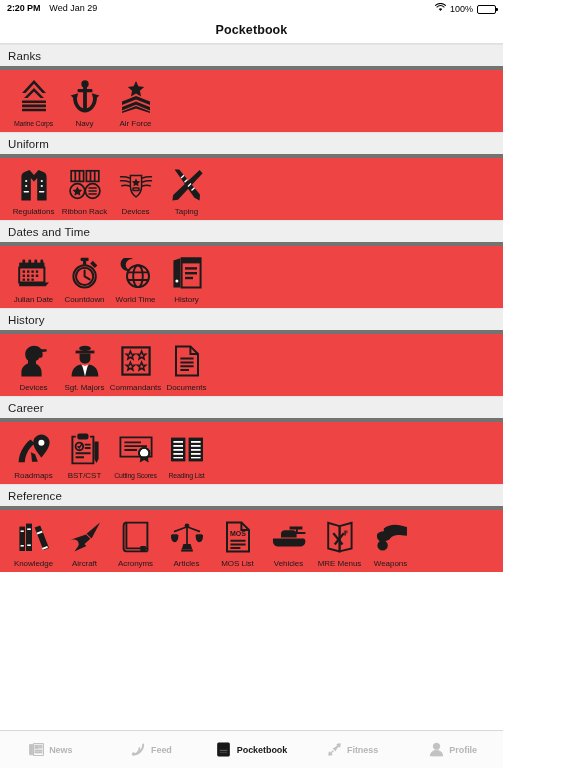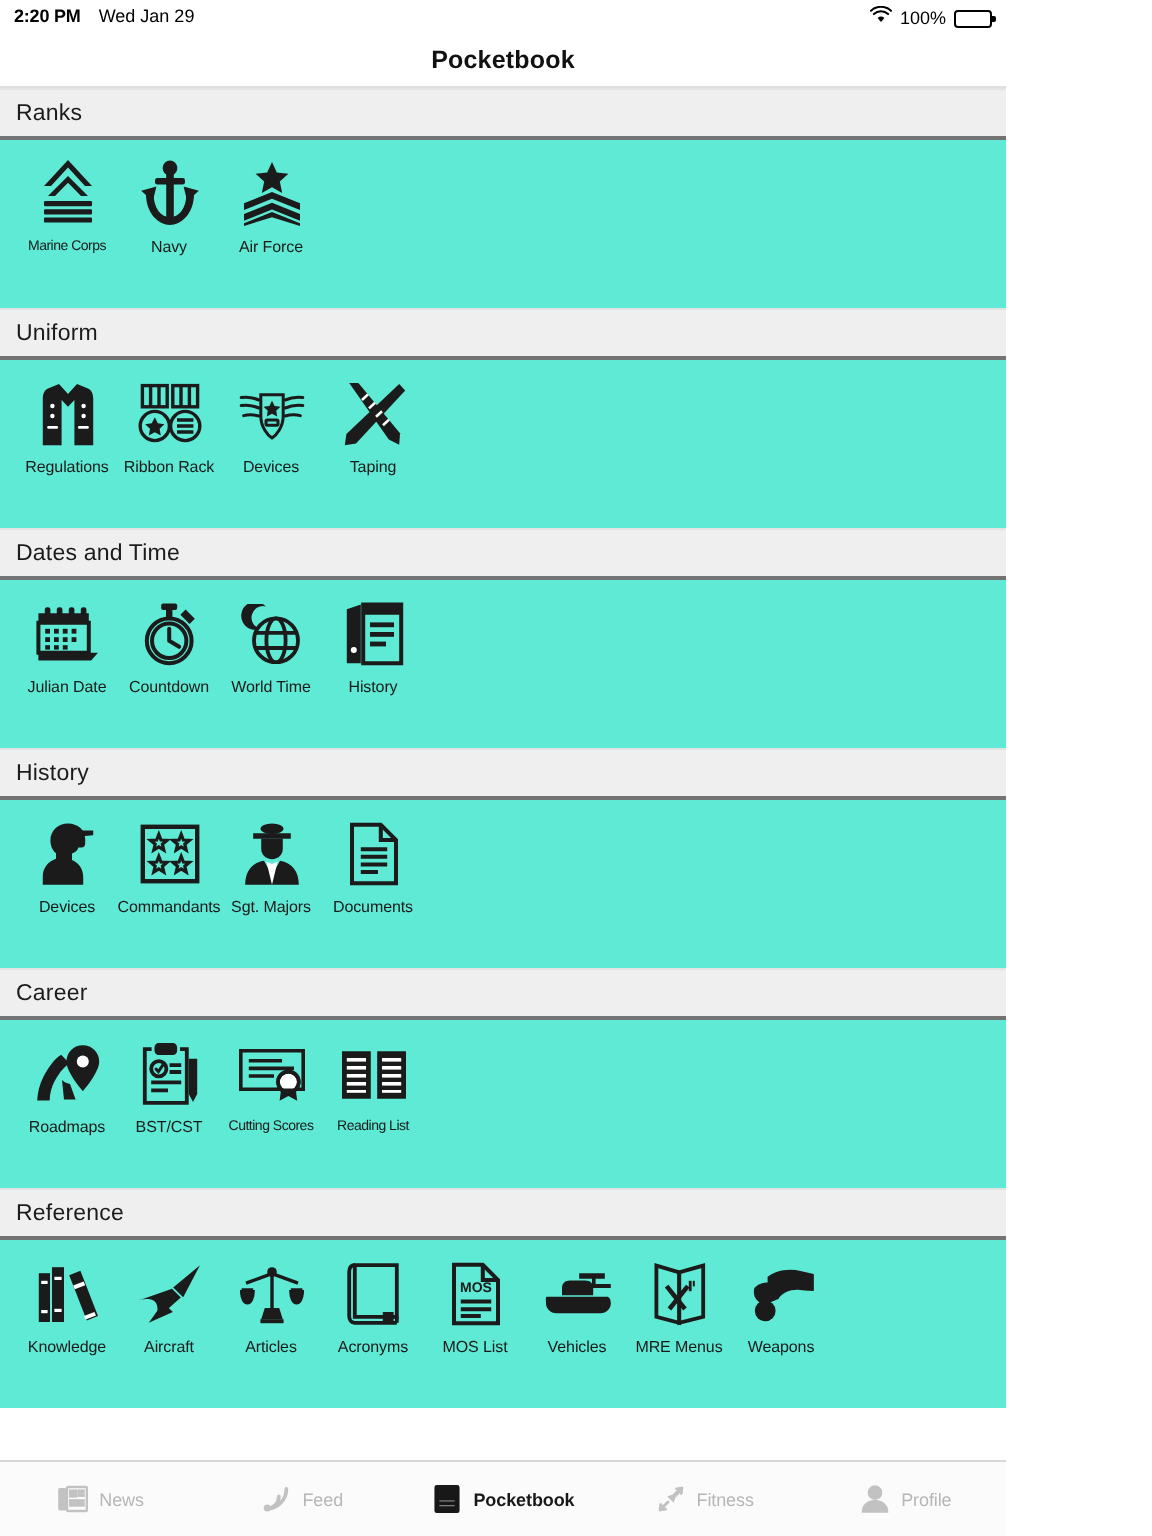--- a/index.html
+++ b/index.html
@@ -75,33 +75,33 @@
     overflow: hidden;
     background: #ffffff;
   }
   .section-header {
     height: 26px;
     background: #efefef;
     display: flex;
     align-items: center;
     padding: 0 8px;
     border-top: 1px solid #e3e3e3;
-    border-bottom: 2px solid #737373;
+    border-bottom: 4px solid #737373;
   }
   .section-title {
     font-size: 11.5px;
     font-weight: 400;
     color: #1c1c1c;
     letter-spacing: 0.1px;
   }
   .section-grid {
     display: flex;
     flex-wrap: wrap;
-    padding: 10px 0 25px 8px;
-    background: #5eead4;
+    padding: 10px 0 3px 8px;
+    background: #ef4444;
     align-items: center;
   }
   .grid-item {
     width: 51px;
     display: flex;
     flex-direction: column;
     align-items: center;
     justify-content: flex-start;
     cursor: pointer;
   }
@@ -142,21 +142,21 @@
     cursor: pointer;
   }
   .tab-icon {
     width: 16px; height: 16px;
     display: flex; align-items: center; justify-content: center;
   }
   .tab-icon svg { display: block; }
   .tab-label {
     font-size: 9px;
     letter-spacing: -0.05px;
-    font-weight: 400;
+    font-weight: 700;
   }
   .tab.inactive .tab-label { color: #b6b6b6; }
   .tab.inactive .tab-icon svg { fill: #c2c2c2; stroke: #c2c2c2; }
   .tab.active .tab-label { color: #181818; font-weight: 700; }
   .tab.active .tab-icon svg { fill: #181818; stroke: #181818; }
 </style>
 </head>
 <body>
 
 <div id="app">
@@ -391,45 +391,45 @@
               <g fill="#1b1b1b">
     <path d="M22.6 8.6 C22.6 4 18.8 0.8 14 0.8 C9 0.8 5.2 4.4 5.2 9.2 C5.2 12 6.4 14.2 8 15.6 L8 18.4 C4 19.8 1.4 23 1.4 27.4 L1.4 31.4 L21.6 31.4 L21.6 27.4 C21.6 23.4 19.4 20.4 16 19 L16 15.8 C17.6 15.4 18.8 14.2 19.2 12.8 L20.8 12.8 C22 12.8 22.6 11.8 22.6 10.6 Z"></path>
     <path d="M19.6 4.2 L26.6 4.2 L26.6 6.6 L19.6 7.2 Z"></path>
               </g>
             </svg>
           </div>
           <div class="gi-label">Devices</div>
         </div>
         <div class="grid-item">
           <div class="gi-icon">
+            <svg width="30" height="32" viewBox="0 0 30 32">
+              <g fill="#1b1b1b">
+    <ellipse cx="15" cy="3.4" rx="5.8" ry="2.6"></ellipse>
+    <path d="M5.6 5.6 L24.4 5.6 L24.4 8.4 L5.6 8.4 Z"></path>
+    <path d="M9.6 8.4 L20.4 8.4 L20.4 13.4 C20.4 16.4 18 18.6 15 18.6 C12 18.6 9.6 16.4 9.6 13.4 Z"></path>
+    <path d="M11 19.4 L15 26.6 L19 19.4 C25 20.4 28.4 24.6 28.4 31.4 L1.6 31.4 C1.6 24.6 5 20.4 11 19.4 Z"></path>
+    <path d="M15 21 L17.8 19.8 L15 31.4 L12.2 19.8 Z" fill="#fff"></path>
+              </g>
+            </svg>
+          </div>
+          <div class="gi-label">Sgt. Majors</div>
+        </div>
+        <div class="grid-item">
+          <div class="gi-icon">
             <svg width="30" height="30" viewBox="0 0 30 30">
               <rect x="1.4" y="1.4" width="27.2" height="27.2" fill="none" stroke="#1b1b1b" stroke-width="2.2"></rect>
     <g fill="none" stroke="#1b1b1b" stroke-width="1.6">
     <path d="M9.4 5.2 L10.5 8 L13.5 8.2 L11.2 10.1 L11.9 13 L9.4 11.4 L6.9 13 L7.6 10.1 L5.3 8.2 L8.3 8 Z"></path>
     <path d="M20.6 5.2 L21.7 8 L24.7 8.2 L22.4 10.1 L23.1 13 L20.6 11.4 L18.1 13 L18.8 10.1 L16.5 8.2 L19.5 8 Z"></path>
     <path d="M9.4 16.2 L10.5 19 L13.5 19.2 L11.2 21.1 L11.9 24 L9.4 22.4 L6.9 24 L7.6 21.1 L5.3 19.2 L8.3 19 Z"></path>
     <path d="M20.6 16.2 L21.7 19 L24.7 19.2 L22.4 21.1 L23.1 24 L20.6 22.4 L18.1 24 L18.8 21.1 L16.5 19.2 L19.5 19 Z"></path>
               </g>
             </svg>
           </div>
           <div class="gi-label">Commandants</div>
-        </div>
-        <div class="grid-item">
-          <div class="gi-icon">
-            <svg width="30" height="32" viewBox="0 0 30 32">
-              <g fill="#1b1b1b">
-    <ellipse cx="15" cy="3.4" rx="5.8" ry="2.6"></ellipse>
-    <path d="M5.6 5.6 L24.4 5.6 L24.4 8.4 L5.6 8.4 Z"></path>
-    <path d="M9.6 8.4 L20.4 8.4 L20.4 13.4 C20.4 16.4 18 18.6 15 18.6 C12 18.6 9.6 16.4 9.6 13.4 Z"></path>
-    <path d="M11 19.4 L15 26.6 L19 19.4 C25 20.4 28.4 24.6 28.4 31.4 L1.6 31.4 C1.6 24.6 5 20.4 11 19.4 Z"></path>
-    <path d="M15 21 L17.8 19.8 L15 31.4 L12.2 19.8 Z" fill="#fff"></path>
-              </g>
-            </svg>
-          </div>
-          <div class="gi-label">Sgt. Majors</div>
         </div>
         <div class="grid-item">
           <div class="gi-icon">
             <svg width="26" height="32" viewBox="0 0 26 32">
               <g fill="none" stroke="#1b1b1b" stroke-width="2">
     <path d="M2 1.4 L16.4 1.4 L24 9 L24 30.6 L2 30.6 Z"></path>
     <path d="M16.4 1.4 L16.4 9 L24 9"></path>
     <path d="M6.4 13.6 L19.6 13.6 M6.4 17.4 L19.6 17.4 M6.4 21.2 L19.6 21.2 M6.4 25 L15 25"></path>
               </g>
             </svg>
@@ -538,50 +538,50 @@
     <path d="M31 0.6 L17.6 11.8 L22.6 16.6 Z"></path>
     <path d="M17 12.4 L21.4 16.8 L9.4 27.4 C9.4 27.4 10.8 21 8.4 18.8 C6 16.6 1 18 1 18 Z"></path>
     <path d="M12.6 19.2 L17.4 24 L5.4 29.4 Z"></path>
               </g>
             </svg>
           </div>
           <div class="gi-label">Aircraft</div>
         </div>
         <div class="grid-item">
           <div class="gi-icon">
+            <svg width="28" height="32" viewBox="0 0 28 32">
+              <g fill="none" stroke="#1b1b1b" stroke-width="1.9">
+    <path d="M4.4 1.6 L25.4 1.6 L25.4 27.4 L4.4 27.4 Z"></path>
+    <path d="M4.4 1.6 C2.4 1.6 1.6 3 1.6 5 L1.6 27 C1.6 28.8 2.6 30.4 4.4 30.4 L25.4 30.4"></path>
+    <path d="M25.4 27.4 L25.4 30.4"></path>
+              </g>
+    <rect x="18.4" y="25" width="5.4" height="5.4" fill="#1b1b1b"></rect>
+            </svg>
+          </div>
+          <div class="gi-label">Acronyms</div>
+        </div>
+        <div class="grid-item">
+          <div class="gi-icon">
             <svg width="32" height="30" viewBox="0 0 32 30">
               <g fill="none" stroke="#1b1b1b" stroke-width="1.7">
     <path d="M16 2 L16 25"></path>
                 <path d="M3 9.6 L16 4.8 L29 9.6"></path>
     <path d="M0.8 13 L6.6 13 M0.8 13 C0.8 17 2.2 19.4 3.7 19.4 C5.2 19.4 6.6 17 6.6 13"></path>
     <path d="M25.4 13 L31.2 13 M25.4 13 C25.4 17 26.8 19.4 28.3 19.4 C29.8 19.4 31.2 17 31.2 13"></path>
               </g>
     <g fill="#1b1b1b">
                 <circle cx="16" cy="4" r="2.4"></circle>
     <path d="M0.8 13 L6.6 13 C6.6 17 5.2 19.4 3.7 19.4 C2.2 19.4 0.8 17 0.8 13 Z"></path>
     <path d="M25.4 13 L31.2 13 C31.2 17 29.8 19.4 28.3 19.4 C26.8 19.4 25.4 17 25.4 13 Z"></path>
     <path d="M10.2 27.6 L21.8 27.6 L21.8 29.6 L10.2 29.6 Z"></path>
     <path d="M12.4 22 L19.6 22 L21.4 27.6 L10.6 27.6 Z"></path>
               </g>
             </svg>
           </div>
           <div class="gi-label">Articles</div>
-        </div>
-        <div class="grid-item">
-          <div class="gi-icon">
-            <svg width="28" height="32" viewBox="0 0 28 32">
-              <g fill="none" stroke="#1b1b1b" stroke-width="1.9">
-    <path d="M4.4 1.6 L25.4 1.6 L25.4 27.4 L4.4 27.4 Z"></path>
-    <path d="M4.4 1.6 C2.4 1.6 1.6 3 1.6 5 L1.6 27 C1.6 28.8 2.6 30.4 4.4 30.4 L25.4 30.4"></path>
-    <path d="M25.4 27.4 L25.4 30.4"></path>
-              </g>
-    <rect x="18.4" y="25" width="5.4" height="5.4" fill="#1b1b1b"></rect>
-            </svg>
-          </div>
-          <div class="gi-label">Acronyms</div>
         </div>
         <div class="grid-item">
           <div class="gi-icon">
             <svg width="26" height="32" viewBox="0 0 26 32">
               <g fill="none" stroke="#1b1b1b" stroke-width="2">
     <path d="M2 1.4 L16.4 1.4 L24 9 L24 30.6 L2 30.6 Z"></path>
     <path d="M16.4 1.4 L16.4 9 L24 9"></path>
     <path d="M5.4 19.8 L20.6 19.8 M5.4 23.6 L20.6 23.6 M5.4 27 L15.4 27"></path>
               </g>
     <text x="13" y="15" text-anchor="middle" font-family="Liberation Sans, sans-serif" font-size="7" font-weight="700" fill="#1b1b1b">MOS</text>

